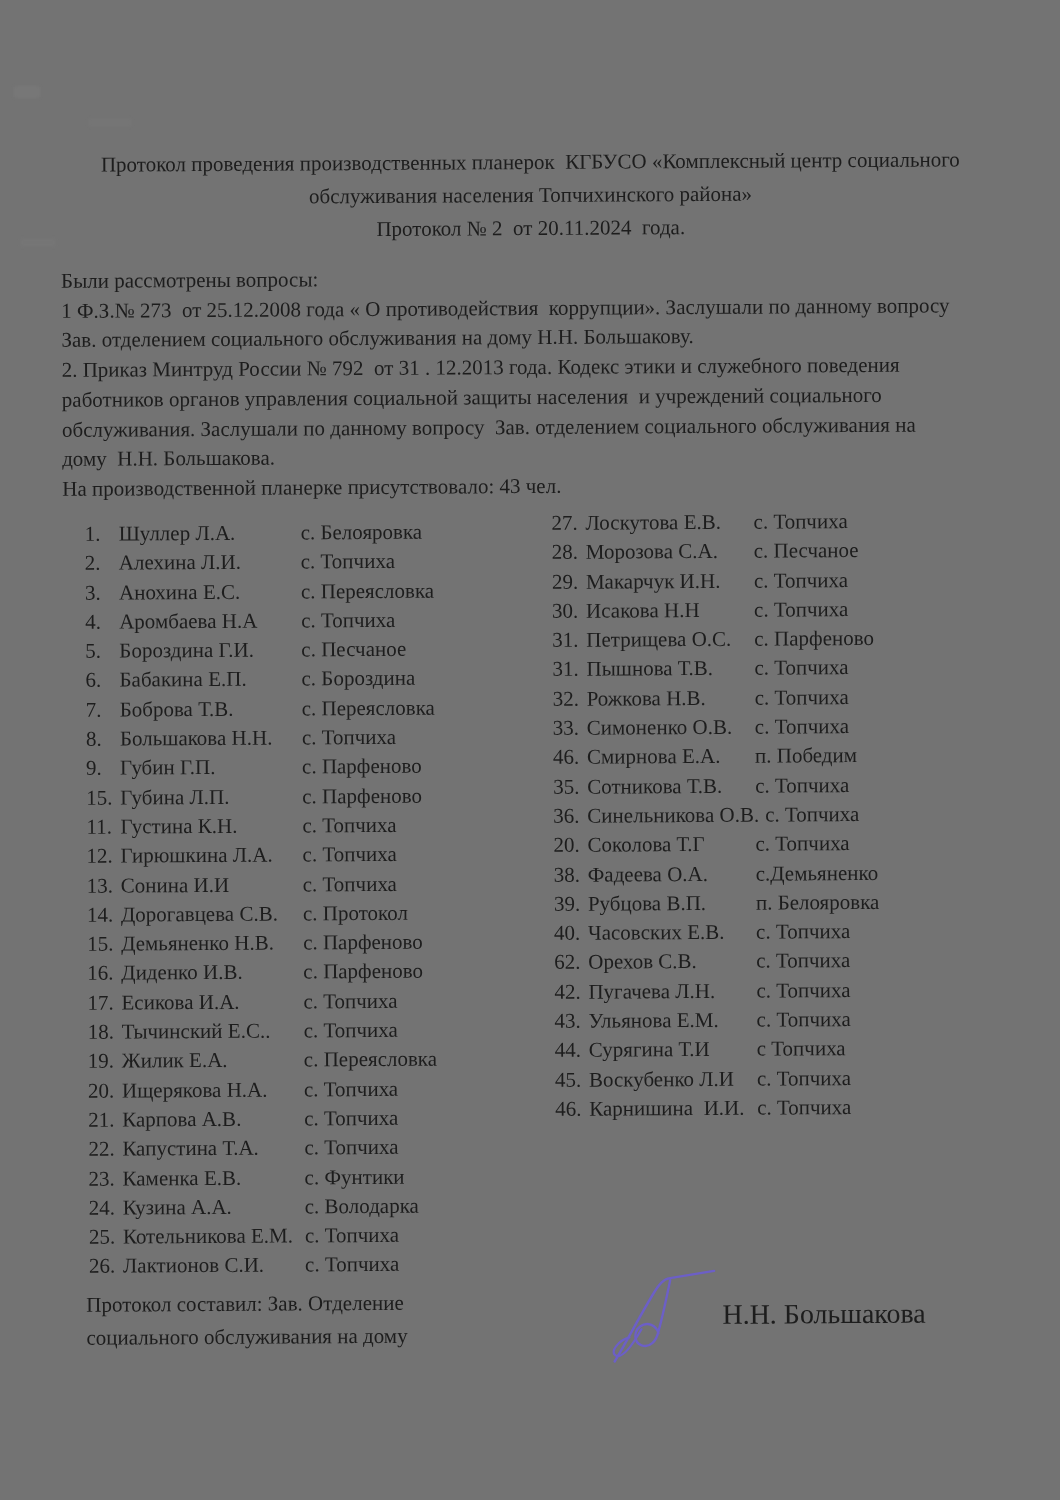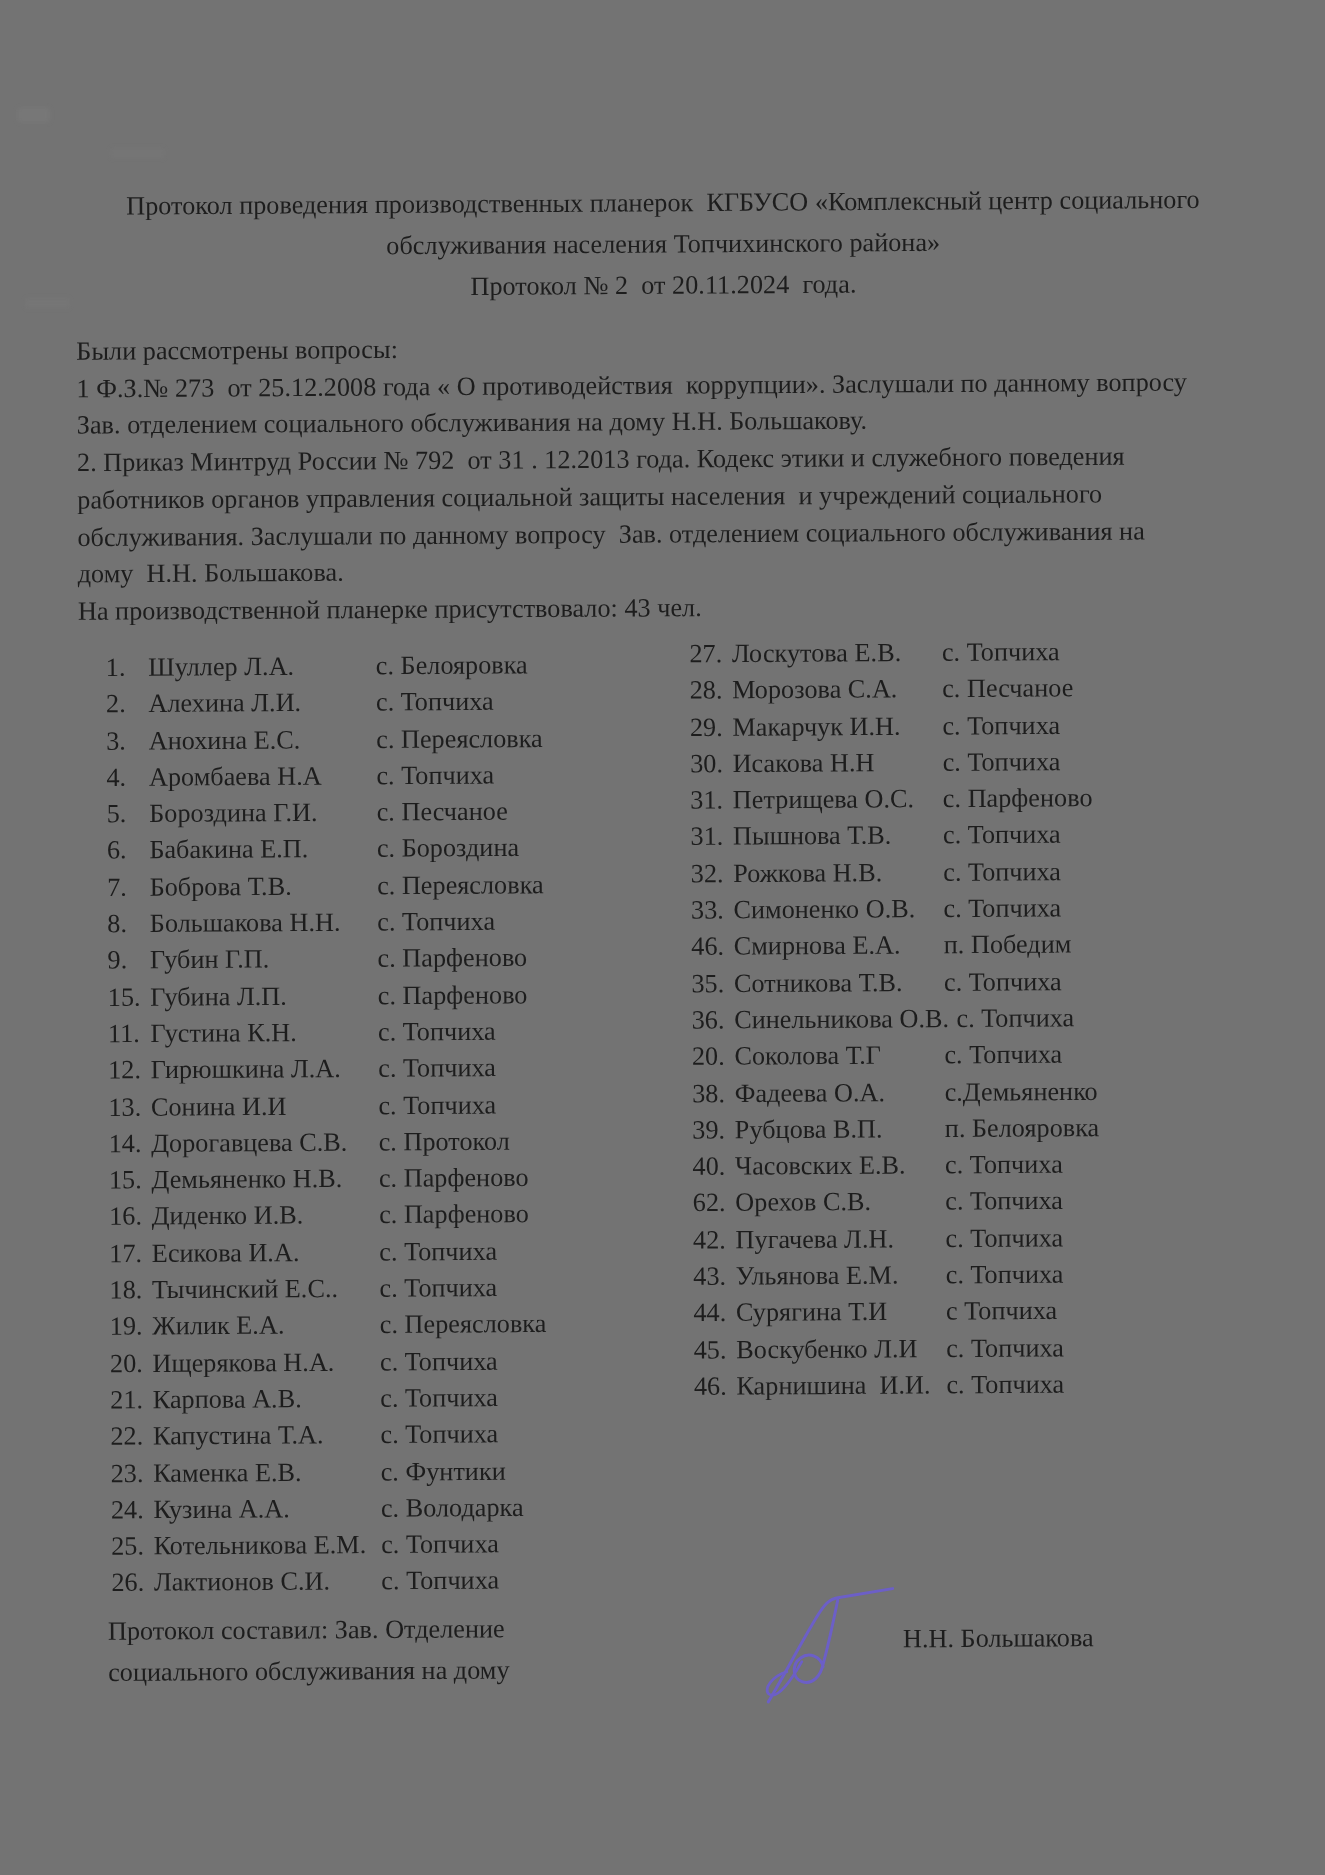--- a/index.html
+++ b/index.html
@@ -27,21 +27,21 @@
   .col-right{top:511px;left:552px;width:470px;}
   .row{display:flex;height:29.3px;align-items:baseline;}
   .row .num{display:inline-block;min-width:34px;white-space:pre;}
   .col-left .row .name{display:inline-block;min-width:176px;white-space:pre;padding-right:6px;}
   .col-right .row .name{display:inline-block;min-width:162px;white-space:pre;padding-right:6px;}
   .row .place{white-space:pre;}
   .footer-left{
     position:absolute;top:1286px;left:82px;
     font-size:21px;line-height:33px;
   }
-  .sign-name{position:absolute;top:1300px;left:718px;font-size:21px;}
+  .sign-name{position:absolute;top:1300px;left:718px;font-size:28px;}
   .signature{position:absolute;top:1266px;left:604px;width:116px;height:104px;}
   .artifact{position:absolute;background:rgba(140,140,140,.16);filter:blur(1.5px);border-radius:2px;}
   .a1{left:14px;top:86px;width:26px;height:12px;}
   .a2{left:88px;top:118px;width:44px;height:9px;background:rgba(140,140,140,.10);}
   .a3{left:20px;top:238px;width:36px;height:9px;background:rgba(140,140,140,.09);}
 </style>
 </head>
 <body style="color: rgb(29, 29, 29);">
 
 <div class="page" style="background: #737373;">

